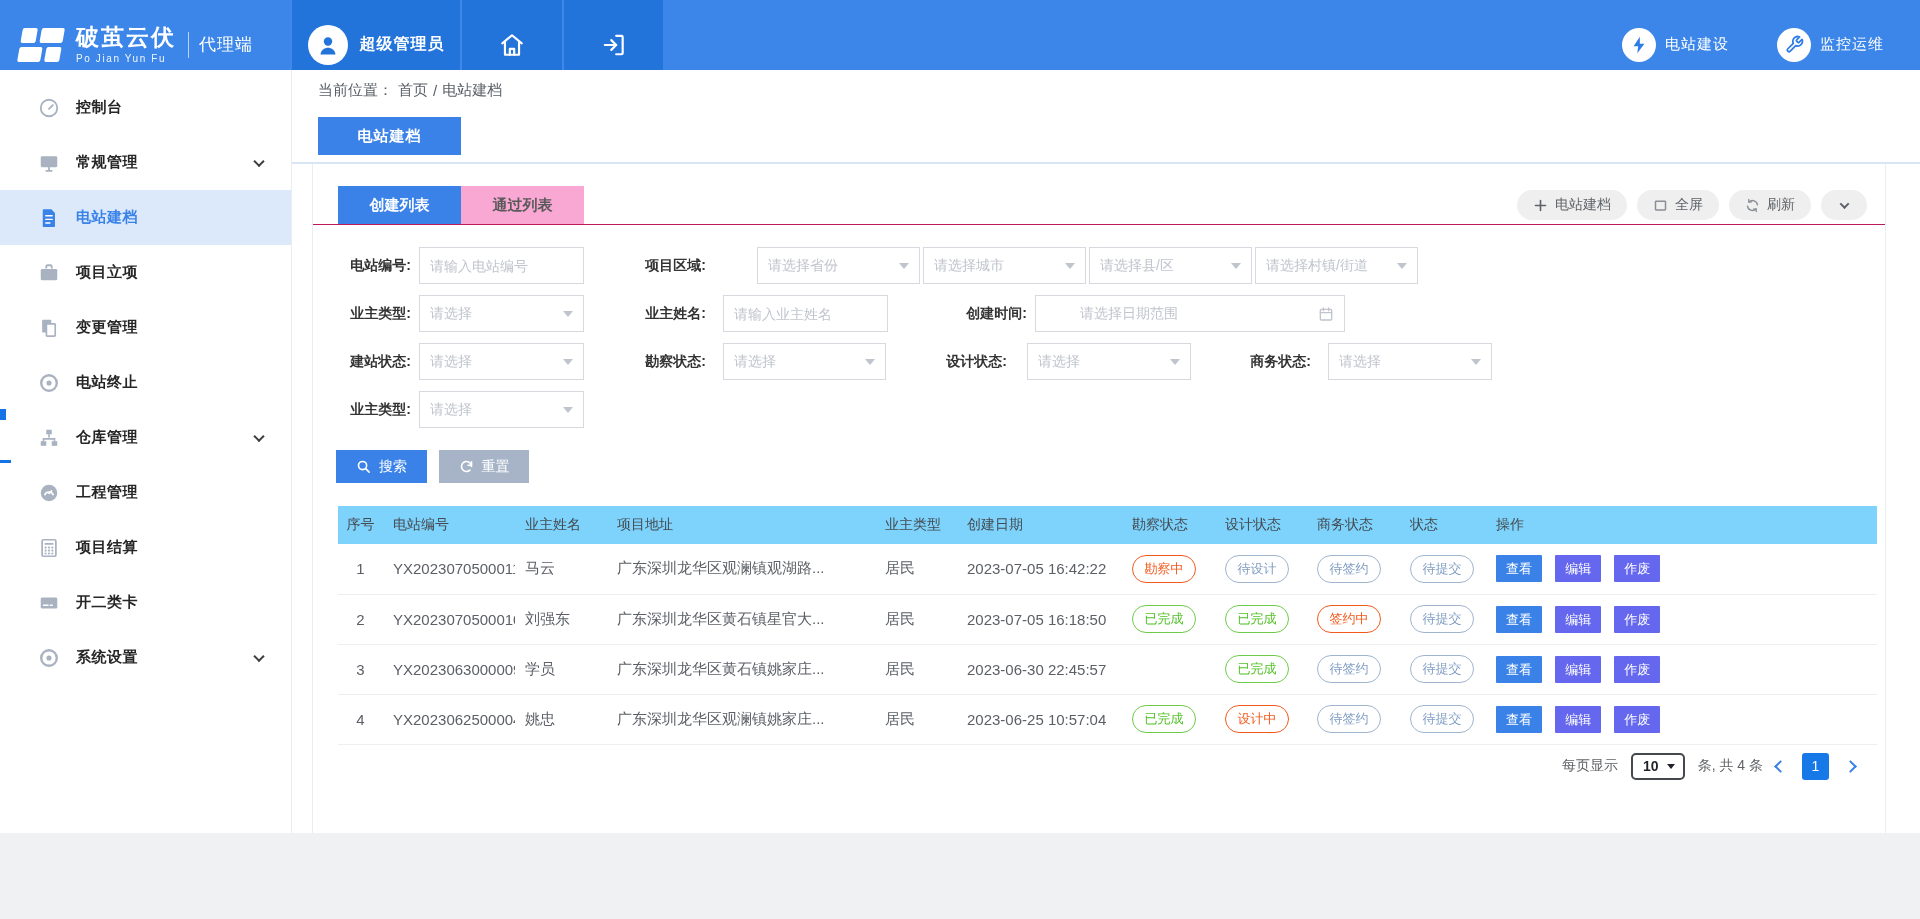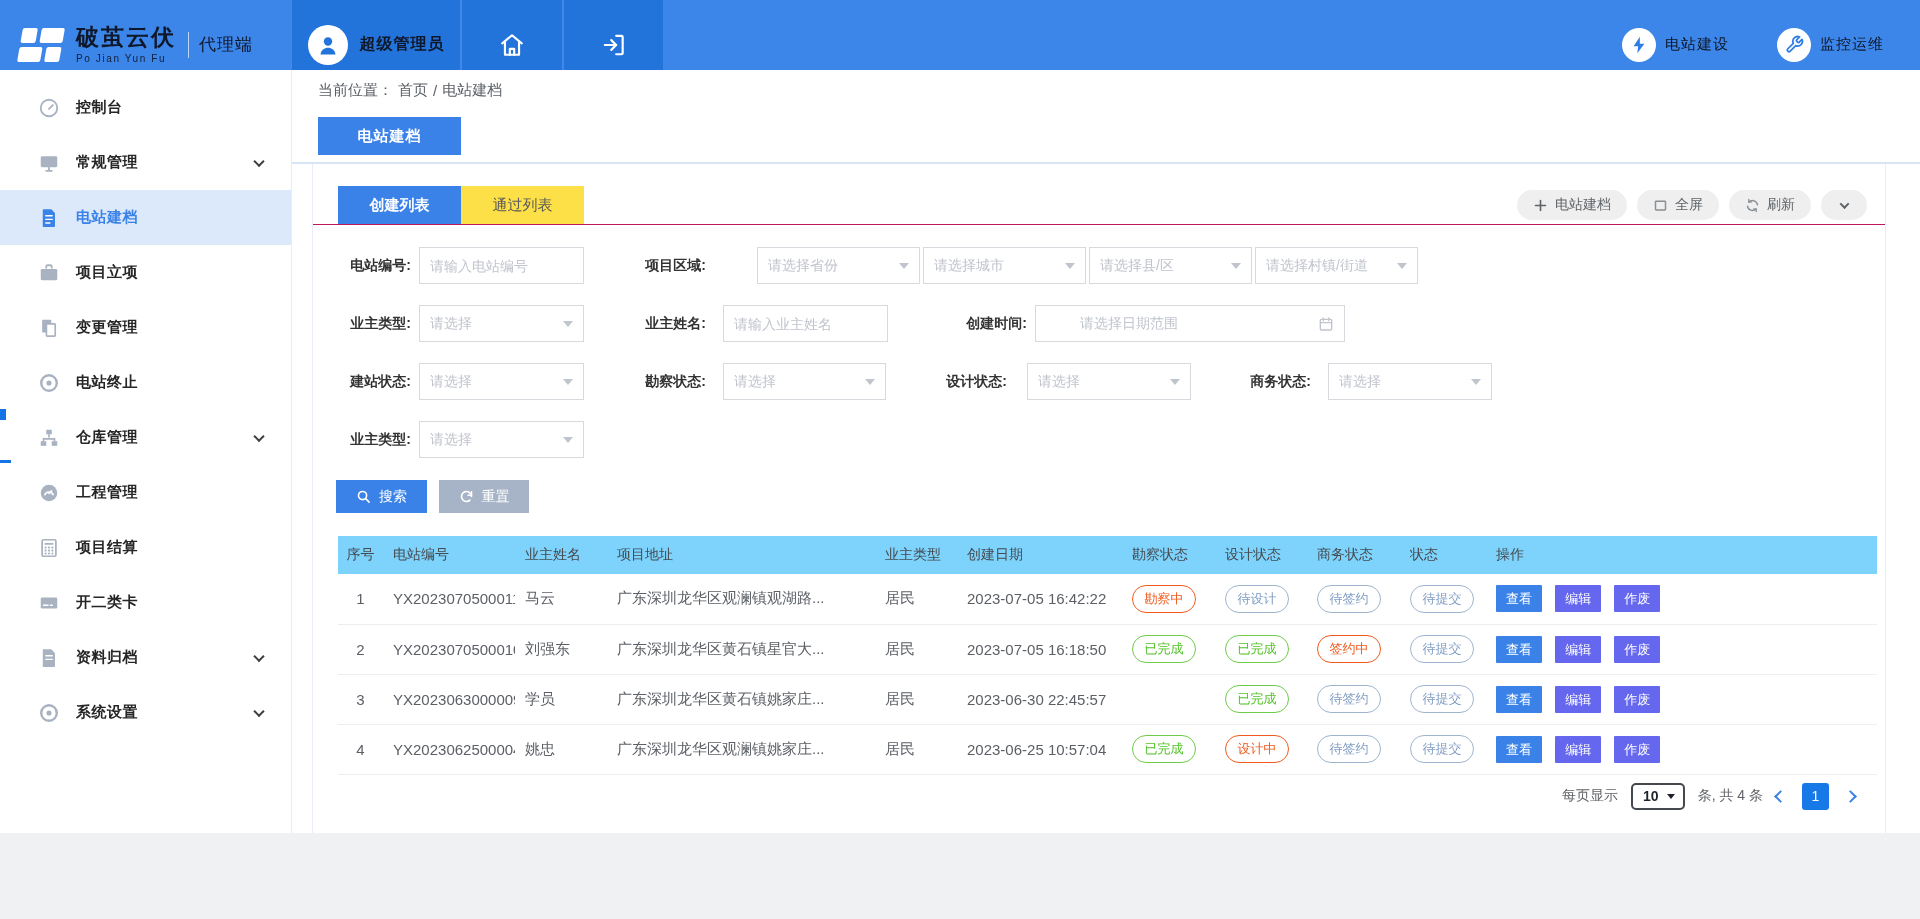--- a/index.html
+++ b/index.html
@@ -1,21 +1,21 @@
 <!DOCTYPE html>
 <html><head>
 <meta charset="utf-8">
 <style>
   * { margin:0; padding:0; box-sizing:border-box; }
   html,body { background:#e8eaed; }
   .app { position:relative; width:1920px; height:919px; background:#fff;
          font-family:"Liberation Sans","DejaVu Sans",sans-serif; overflow:hidden; }
 
   
-  .topbar { height:89px; display:flex; background:#3c86e9; color:#0f172a; }
+  .topbar { height:89px; display:flex; background:#3c86e9; color:#ffffff; }
   .brand { width:290px; display:flex; align-items:center; padding-left:18px; flex-shrink:0; }
   .logo-mark { width:46px; height:38px; position:relative; transform:skewX(-10deg); margin-right:12px; flex-shrink:0; }
   .logo-mark span { position:absolute; background:#fff; border-radius:2px; }
   .lm1 { left:2px;  top:2px;  width:15px; height:15px; }
   .lm2 { left:21px; top:2px;  width:23px; height:15px; }
   .lm3 { left:2px;  top:21px; width:23px; height:15px; }
   .lm4 { left:29px; top:21px; width:15px; height:15px; }
   .brand-text { line-height:1.1; }
   .brand-name { font-size:23px; font-weight:700; letter-spacing:2px; }
   .brand-sub { font-size:10px; letter-spacing:1.6px; opacity:.92; margin-top:2px; }
@@ -64,33 +64,33 @@
               align-items:center; justify-content:center; cursor:pointer; }
   .hdivider { border-top:2px solid #d8e5f7; }
   .panel { margin:0 34px 0 20px; height:676px; border:1px solid #e9eef6; border-top:none;
            background:#fff; padding-top:22px; }
 
   
   .ptabs-row { display:flex; justify-content:space-between; align-items:flex-end;
                padding:0 18px 0 25px; border-bottom:1px solid #be185d; }
   .ptabs { display:flex; }
   .ptab { width:123px; height:38px; line-height:38px; text-align:center; font-size:15px;
-          background:#fde047; color:#595959; cursor:pointer; }
+          background:#f9a8d4; color:#595959; cursor:pointer;font-weight:bold; }
   .ptab.active { background:#3a82e8; color:#fff; font-weight:700; }
   .toolbar { display:flex; gap:10px; align-items:center; padding-bottom:4px; }
   .tbtn { height:30px; border-radius:15px; background:#efefef; color:#5f6368; font-size:14px;
           display:flex; align-items:center; gap:7px; padding:0 16px; border:none; cursor:pointer; }
   .tbtn svg { display:block; }
   .tbtn-more { width:46px; padding:0; justify-content:center; }
   .chev-sm { width:7px; height:7px; border-right:2px solid #5f6368; border-bottom:2px solid #5f6368;
              transform:rotate(45deg) translate(-1px,-1px); }
 
   
   .filters { padding:22px 0 0 20px; }
-  .frow { display:flex; align-items:center; margin-bottom:21px; height:37px; }
+  .frow { display:flex; align-items:center; margin-bottom:11px; height:37px; }
   .flabel { font-size:14px; font-weight:700; color:#333; text-align:right; padding-right:8px; white-space:nowrap; }
   .lw86 {width:86px;} .lw130 {width:130px;} .lw147 {width:147px;} .lw129 {width:129px;} .lw128 {width:128px;}
   .fctl { height:37px; border:1px solid #d7d9de; background:#fff; display:flex; align-items:center;
           padding:0 10px; font-size:14px; color:#c0c4cc; }
   input.fctl { outline:none; }
   input.fctl::placeholder { color:#c0c4cc; }
   .fselect { justify-content:space-between; cursor:pointer; }
   .caret { width:0; height:0; border:5px solid transparent; border-top:6px solid #c0c4cc; margin-top:6px; }
   .fw165 {width:165px;} .fw163 {width:163px;} .fw310 {width:310px;padding-left:44px;} .fw164 {width:164px;}
   .fgroup { display:flex; gap:3px; margin-left:9px;padding-left:34px; }
@@ -297,30 +297,20 @@
       <span class="mlabel">项目结算</span>
     </div>
     <div class="mitem">
       <span class="micon">
         <svg viewBox="0 0 24 24">
           <rect x="3" y="6" width="18" height="12" rx="1.5" fill="currentColor"></rect>
           <path d="M6 14.5h5M13.5 14.5h2" stroke="#fff" stroke-width="1.6" stroke-linecap="round"></path>
         </svg>
         </span>
       <span class="mlabel">开二类卡</span>
-    </div>
-    <div class="mitem">
-      <span class="micon">
-        <svg viewBox="0 0 24 24">
-          <path d="M6 2.5h8.5l4 4V21a.8.8 0 0 1-.8.8H6a.8.8 0 0 1-.8-.8V3.3A.8.8 0 0 1 6 2.5z" fill="currentColor"></path>
-          <path d="M8.5 9.5h7M8.5 13.5h7" stroke="#fff" stroke-width="1.6" stroke-linecap="round" fill="none"></path>
-        </svg>
-        </span>
-      <span class="mlabel">资料归档</span>
-      <span class="chev"></span>
     </div>
     <div class="mitem">
       <span class="micon">
         <svg viewBox="0 0 24 24" fill="none" stroke="currentColor">
           <circle cx="12" cy="12" r="8.5" stroke-width="2.6"></circle>
             <circle cx="12" cy="12" r="2.8" fill="currentColor" stroke="none"></circle>
         </svg>
         </span>
       <span class="mlabel">系统设置</span>
       <span class="chev"></span>

